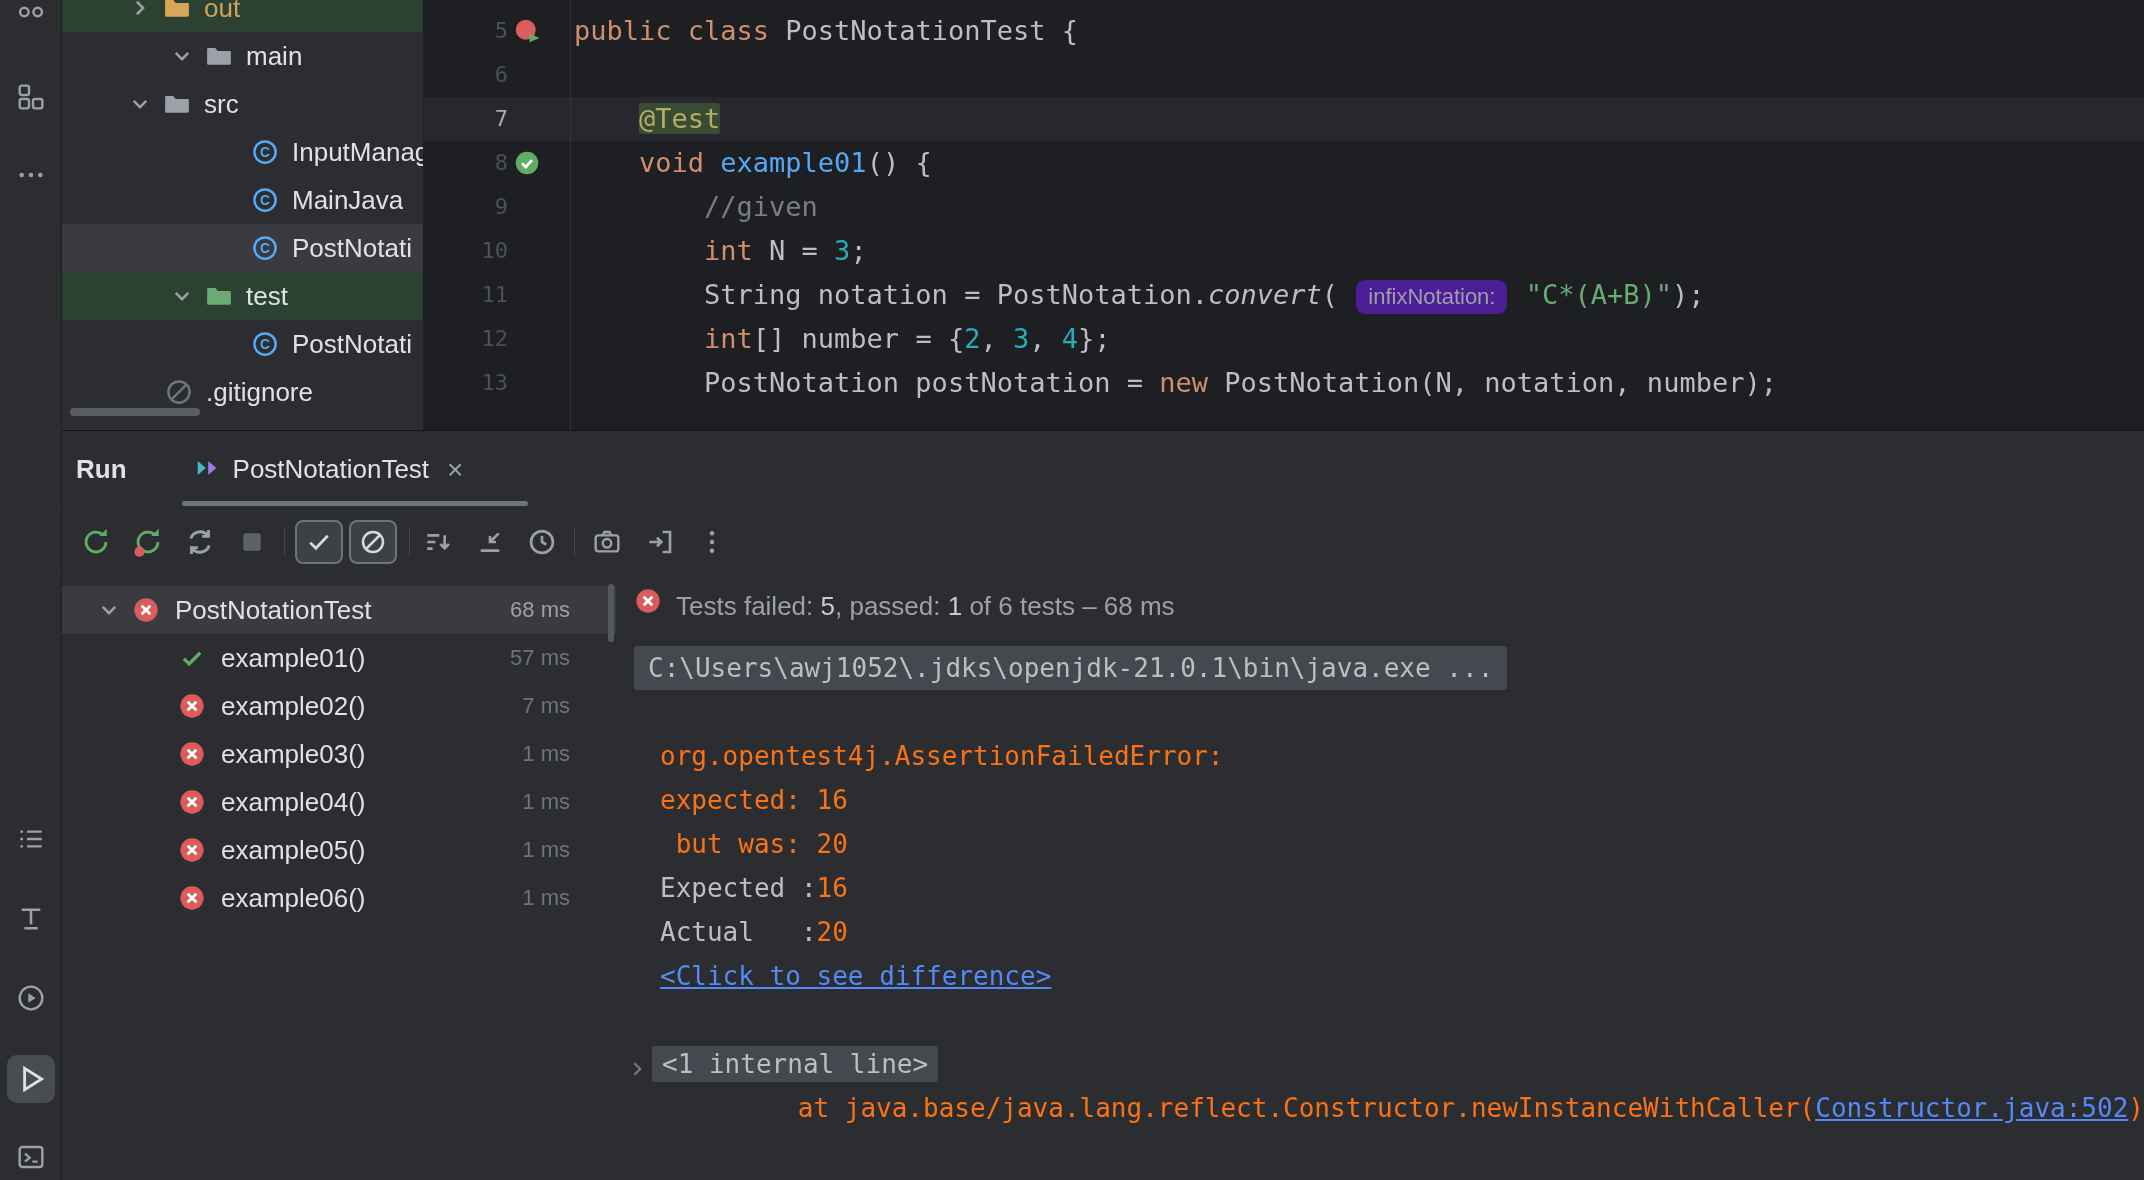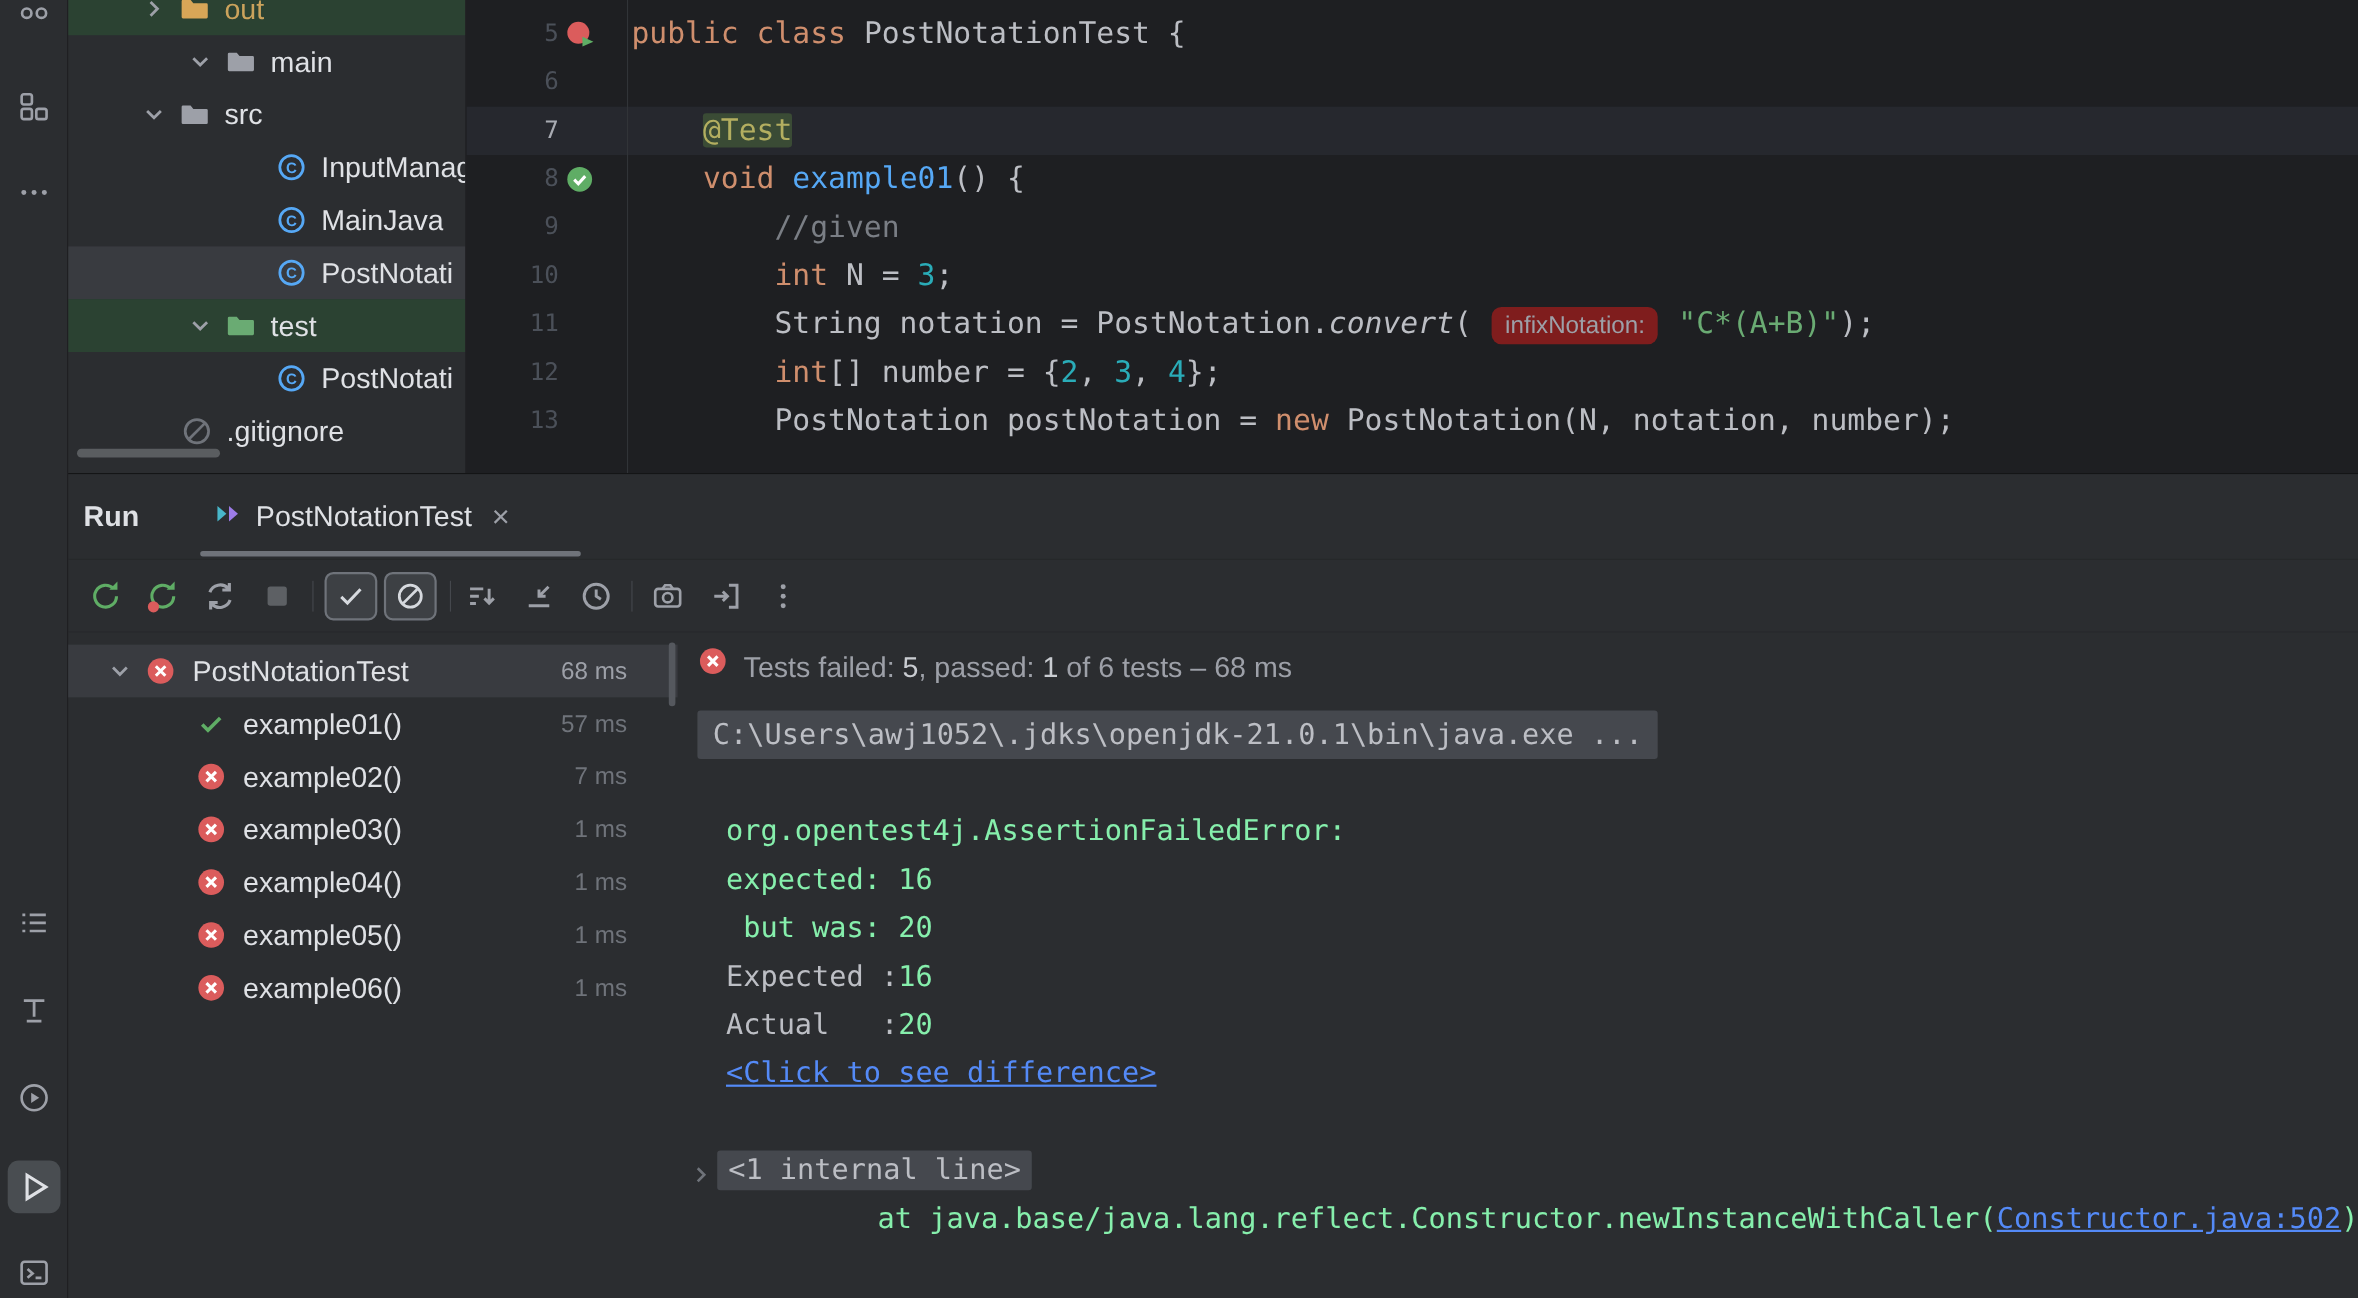--- a/index.html
+++ b/index.html
@@ -33,21 +33,21 @@
 .eicon{position:absolute;left:88px;top:7px;width:30px;height:30px}
 .ecode{white-space:pre;font:27px/44px "DejaVu Sans Mono",monospace;color:#bcbec4;padding-left:4px;flex:1}
 .c-kw{color:#cf8e6d}
 .c-pln{color:#bcbec4}
 .c-mth{color:#56a8f5}
 .c-cmt{color:#7a7e85}
 .c-num{color:#2aacb8}
 .c-str{color:#6aab73}
 .c-ann{color:#b3ae60;background:#3a4b35;border-radius:3px}
 .c-call{color:#bcbec4;font-style:italic}
-.c-hintbox{display:inline-block;background:#7f1d1d;color:#9da0a8;border-radius:9px;padding:0 12px;font:22px/34px "Liberation Sans",sans-serif;vertical-align:middle;margin:0 2px}
+.c-hintbox{display:inline-block;background:#4c1d95;color:#9da0a8;border-radius:9px;padding:0 12px;font:22px/34px "Liberation Sans",sans-serif;vertical-align:middle;margin:0 2px}
 .hintrow{height:44px;position:relative}
 .bulb{position:absolute;left:179px;top:7px;width:30px;height:30px}
 .author{position:absolute;left:228px;top:0;height:44px;display:flex;align-items:center;gap:9px;color:#6f737a;font-size:22px}
 
 
 .runpanel{position:absolute;left:62px;top:430px;width:2082px;height:750px;background:#2b2d30;border-top:1px solid #141516}
 .tabbar{position:relative;height:78px;display:flex;align-items:center;border-bottom:1px solid #26282b}
 .runlabel{margin-left:14px;font-size:26px;font-weight:700;color:#dfe1e5}
 .tab{margin-left:40px;height:100%;display:flex;align-items:center;padding:0 26px}
 .tabtitle{margin-left:12px;font-size:26px;color:#dfe1e5}
@@ -72,21 +72,21 @@
 
 
 .console{position:absolute;left:554px;top:0;right:0;bottom:0;padding-top:8px;font-family:"DejaVu Sans Mono",monospace;font-size:26px;color:#bcbec4;overflow:hidden}
 .cline{height:44px;line-height:44px;white-space:pre;position:relative;padding-left:44px}
 .status{font-family:"Liberation Sans",sans-serif;display:flex;align-items:center;padding-left:18px;gap:14px}
 .statustext{white-space:pre}
 .c-dim{color:#9da0a8}
 .c-bright{color:#c9ccd1}
 .cmdline{margin-top:18px;padding-left:18px}
 .cmdbox{display:inline-block;background:#45484e;border-radius:3px;padding:0 14px;color:#bcbec4}
-.c-err{color:#86efac}
+.c-err{color:#f97316}
 .c-link{color:#548af7;text-decoration:underline}
 .c-boxed{background:#45484e;border-radius:3px;padding:3px 10px;color:#bcbec4}
 .cchev{position:absolute;left:8px;top:9px;width:26px;height:26px}
 </style>
 </head>
 <body>
 
 <div class="canvas">
 
   <div class="activitybar">

